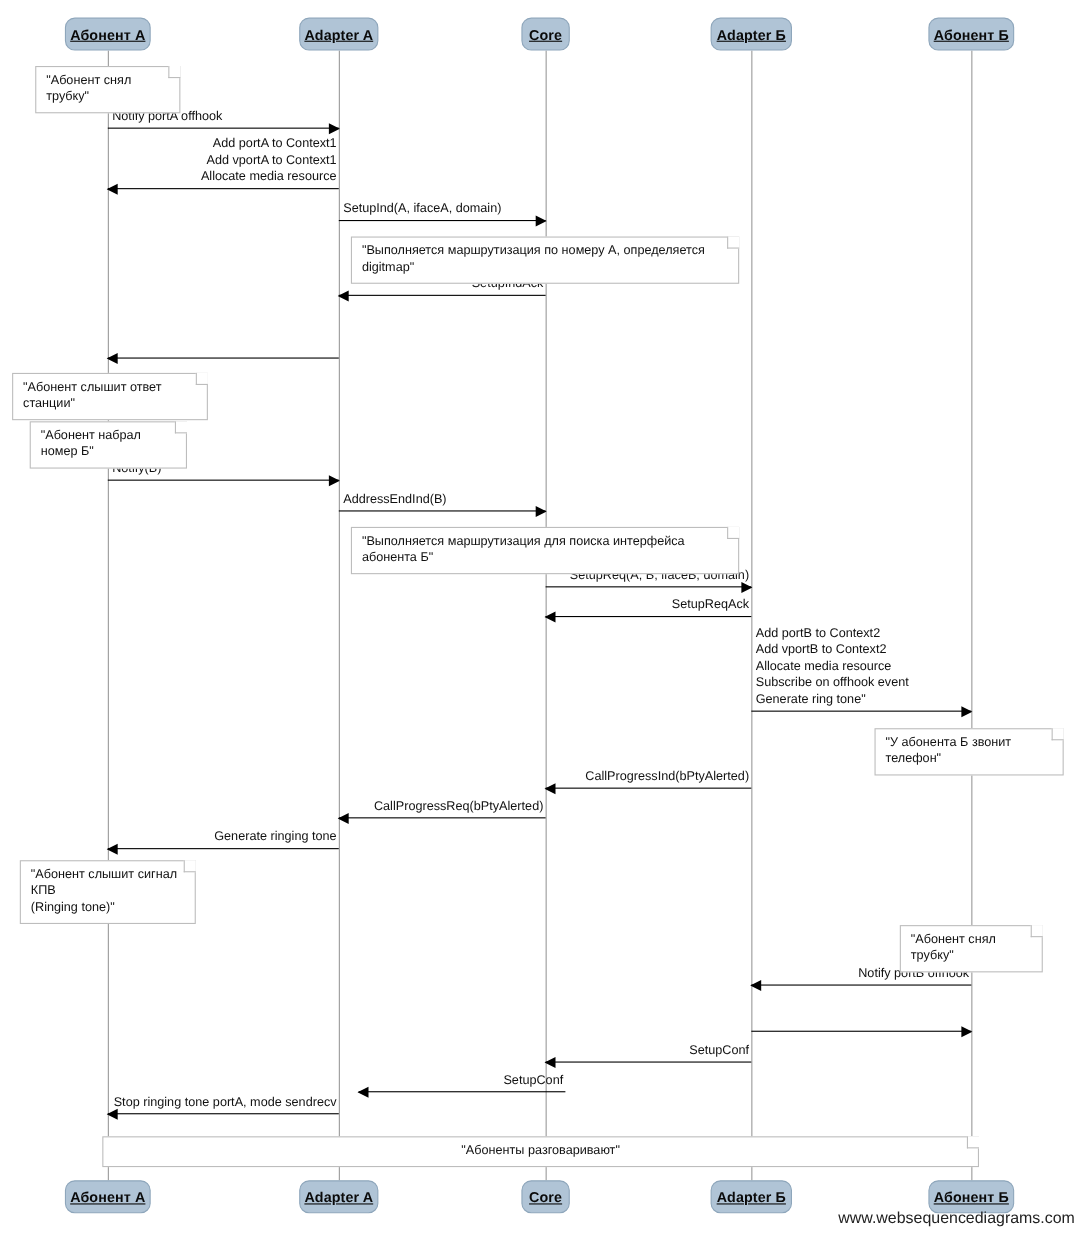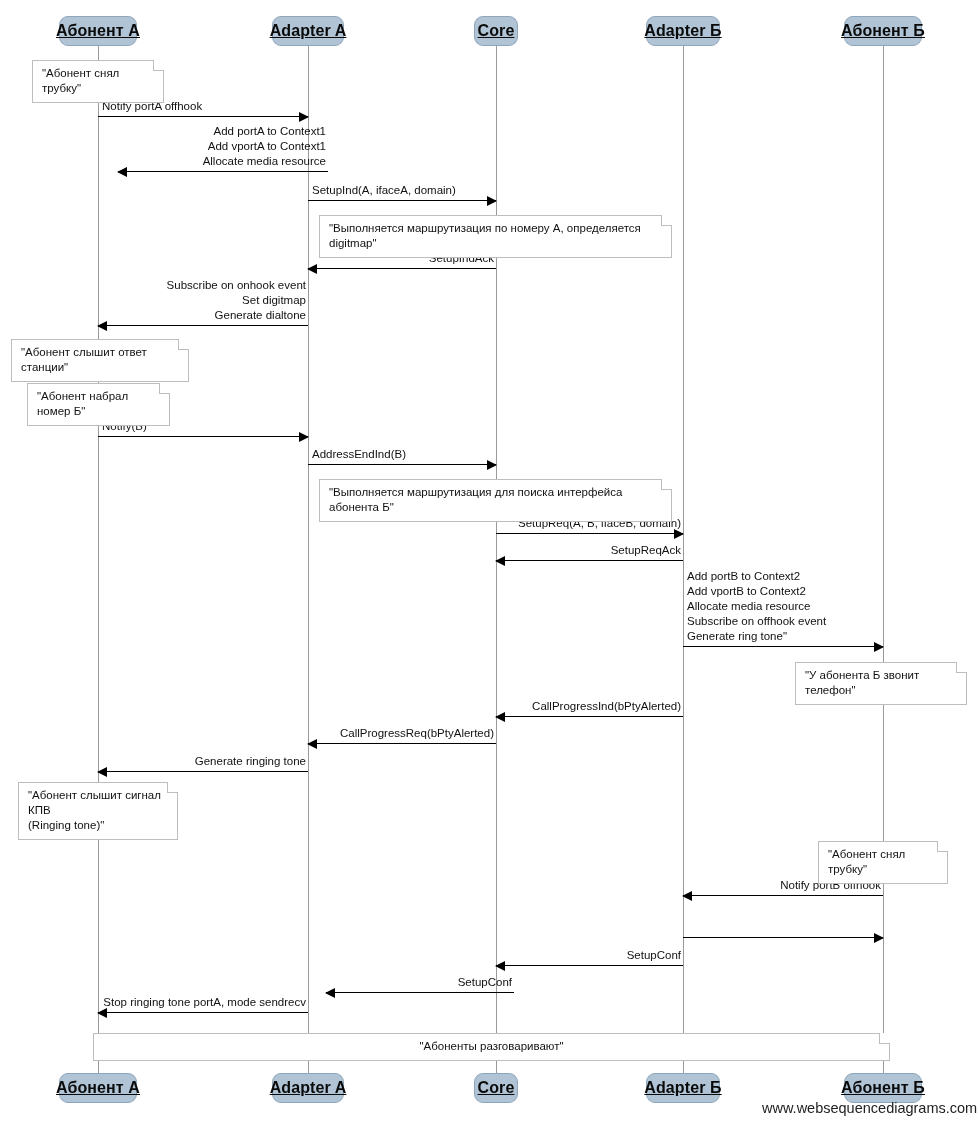--- a/index.html
+++ b/index.html
@@ -29,21 +29,21 @@
     height: 30px;
     background: #b0c4d6;
     border: 1px solid #8ea6bb;
     border-radius: 9px;
     display: flex;
     align-items: center;
     justify-content: center;
     transform: translateX(-50%);
   }
   .actor-box .actor-label {
-    font-size: 16px;
+    font-size: 13px;
     font-weight: bold;
     color: #0a0a0a;
     text-decoration: underline;
     white-space: nowrap;
     letter-spacing: 0.1px;
   }
 
   
   .note {
     position: absolute;
@@ -138,43 +138,40 @@
       <div class="actor-box" style="left: 883px; top: 16px; width: 78px; background: rgb(176, 196, 214); border-color: rgb(142, 166, 187);">
         <span class="actor-label">Абонент Б</span>
       </div>
     </div>
   <div id="messages">
       <div class="msg to-right lbl-left" style="left: 98px; top: 77px; width: 210px; height: 40px;">
         <div class="line" style="width: 210px; border-top-color: rgb(0, 0, 0);"></div>
         <div class="head"></div>
         <div class="text" style="max-width: 220px;">Notify portA offhook</div>
       </div>
-      <div class="msg to-left lbl-right" style="left: 98px; top: 132px; width: 210px; height: 40px; margin-left: 20px;">
+      <div class="msg to-left lbl-right" style="left: 98px; top: 132px; width: 210px; height: 40px;">
         <div class="line" style="width: 210px; border-top-color: rgb(0, 0, 0);"></div>
         <div class="head"></div>
         <div class="text" style="max-width: 220px;">Add portA to Context1
 Add vportA to Context1
 Allocate media resource</div>
       </div>
       <div class="msg to-right lbl-left" style="left: 308px; top: 161px; width: 188px; height: 40px;">
         <div class="line" style="width: 188px; border-top-color: rgb(0, 0, 0);"></div>
         <div class="head"></div>
         <div class="text" style="max-width: 198px; text-align: center;">SetupInd(A, ifaceA, domain)</div>
       </div>
       <div class="msg to-left lbl-right" style="left: 308px; top: 229px; width: 188px; height: 40px;">
         <div class="line" style="width: 188px; border-top-color: rgb(0, 0, 0);"></div>
         <div class="head"></div>
         <div class="text" style="max-width: 198px;">SetupIndAck</div>
       </div>
       <div class="msg to-left lbl-right" style="left: 98px; top: 286px; width: 210px; height: 40px;">
         <div class="line" style="width: 210px; border-top-color: rgb(0, 0, 0);"></div>
         <div class="head"></div>
-        <div class="text" style="max-width: 220px;">Subscribe on onhook event
-Set digitmap
-Generate dialtone</div>
       </div>
       <div class="msg to-right lbl-left" style="left: 98px; top: 397px; width: 210px; height: 40px;">
         <div class="line" style="width: 210px; border-top-color: rgb(0, 0, 0);"></div>
         <div class="head"></div>
         <div class="text" style="max-width: 220px;">Notify(B)</div>
       </div>
       <div class="msg to-right lbl-left" style="left: 308px; top: 425px; width: 188px; height: 40px;">
         <div class="line" style="width: 188px; border-top-color: rgb(0, 0, 0);"></div>
         <div class="head"></div>
         <div class="text" style="max-width: 198px; margin-top: 22px;">AddressEndInd(B)</div>

